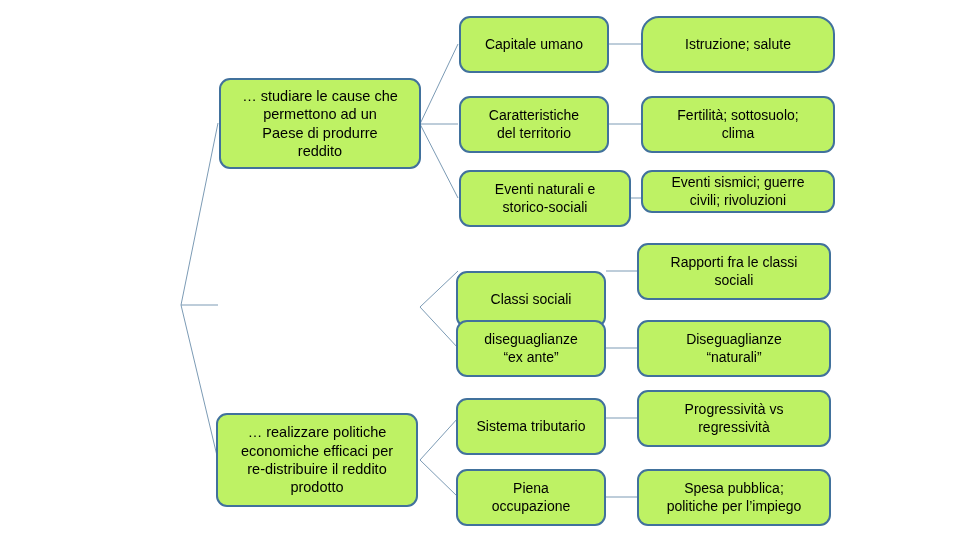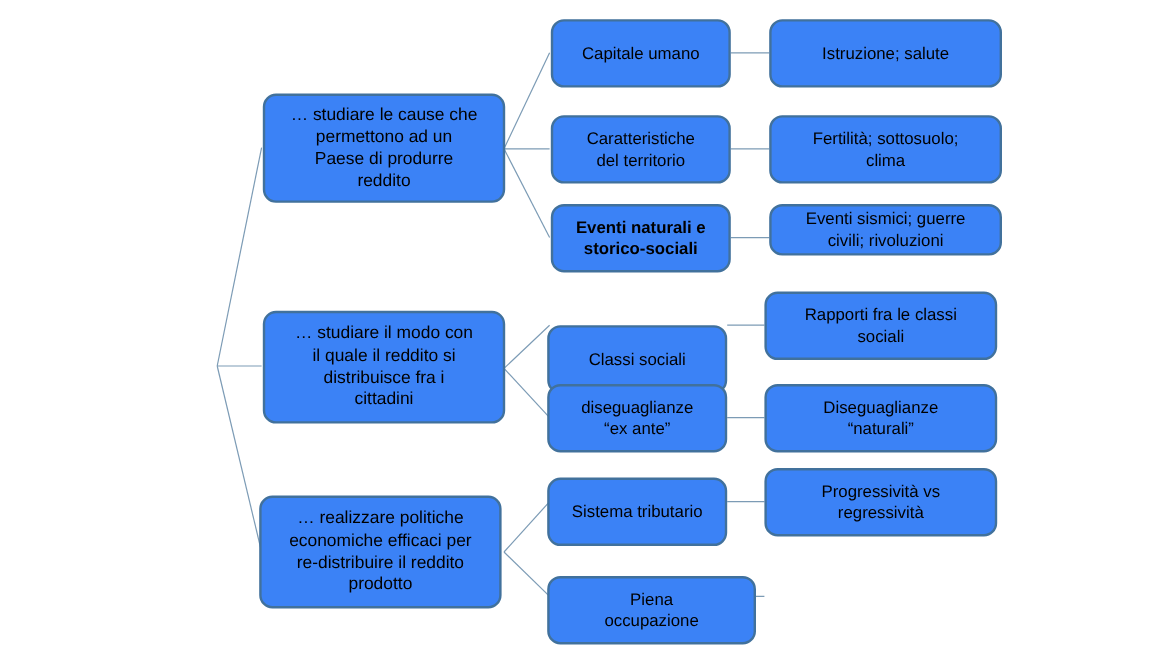--- a/index.html
+++ b/index.html
@@ -23,21 +23,21 @@
     height: 540px;
     pointer-events: none;
   }
   .node {
     position: absolute;
     box-sizing: border-box;
     display: flex;
     align-items: center;
     justify-content: center;
     text-align: center;
-    background: #3b82f6;
+    background: #bef264;
     border: 2px solid #41719C;
     border-radius: 11px;
     color: #000000;
     line-height: 1.26;
     padding: 2px 6px;
     box-shadow: 0 0 0 0 rgba(0,0,0,0);
     z-index: 2;
   }
   .node .txt {
     display: block;
@@ -82,67 +82,61 @@
   </svg>
 
 
   <div class="node n-branch" style="left:219px; top:78px; width:202px; height:91px;">
     <span class="txt">… studiare le cause che
 permettono ad un
 Paese di produrre
 reddito</span>
   </div>
 
-  <div class="node n-branch" style="left:219px; top:259px; width:202px; height:94px;">
-    <span class="txt">… studiare il modo con
-il quale il reddito si
-distribuisce fra i
-cittadini</span>
-  </div>
 
   <div class="node n-branch" style="left:216px; top:413px; width:202px; height:94px;">
     <span class="txt">… realizzare politiche
 economiche efficaci per
 re-distribuire il reddito
 prodotto</span>
   </div>
 
   <div class="node n-topic" style="left:459px; top:16px; width:150px; height:57px;">
     <span class="txt">Capitale umano</span>
   </div>
 
   <div class="node n-topic" style="left:459px; top:96px; width:150px; height:57px;">
     <span class="txt">Caratteristiche
 del territorio</span>
   </div>
 
-  <div class="node n-topic" style="left:459px; top:170px; width:150px; height:57px;font-weight:bold;">
+  <div class="node n-topic" style="left:459px; top:170px; width:172px; height:57px;">
     <span class="txt">Eventi naturali e
 storico-sociali</span>
   </div>
 
   <div class="node n-topic" style="left:456px; top:243px; width:150px; height:57px;margin-top:28px;">
     <span class="txt">Classi sociali</span>
   </div>
 
   <div class="node n-topic" style="left:456px; top:320px; width:150px; height:57px;">
     <span class="txt">diseguaglianze
 “ex ante”</span>
   </div>
 
   <div class="node n-topic" style="left:456px; top:398px; width:150px; height:57px;">
     <span class="txt">Sistema tributario</span>
   </div>
 
-  <div class="node n-topic" style="left:456px; top:469px; width:174px; height:57px;margin-top:11px;">
+  <div class="node n-topic" style="left:456px; top:469px; width:150px; height:57px;">
     <span class="txt">Piena
 occupazione</span>
   </div>
 
-  <div class="node n-detail" style="left:641px; top:16px; width:194px; height:57px;">
+  <div class="node n-detail" style="left:641px; top:16px; width:194px; height:57px;border-radius:18px;">
     <span class="txt">Istruzione; salute</span>
   </div>
 
   <div class="node n-detail" style="left:641px; top:96px; width:194px; height:57px;">
     <span class="txt">Fertilità; sottosuolo;
 clima</span>
   </div>
 
   <div class="node n-detail" style="left:641px; top:170px; width:194px; height:43px;">
     <span class="txt">Eventi sismici; guerre
@@ -157,14 +151,18 @@
   <div class="node n-detail" style="left:637px; top:320px; width:194px; height:57px;">
     <span class="txt">Diseguaglianze
 “naturali”</span>
   </div>
 
   <div class="node n-detail" style="left:637px; top:390px; width:194px; height:57px;">
     <span class="txt">Progressività vs
 regressività</span>
   </div>
 
+  <div class="node n-detail" style="left:637px; top:469px; width:194px; height:57px;">
+    <span class="txt">Spesa pubblica;
+politiche per l’impiego</span>
+  </div>
 
 </div>
 
 </body></html>

